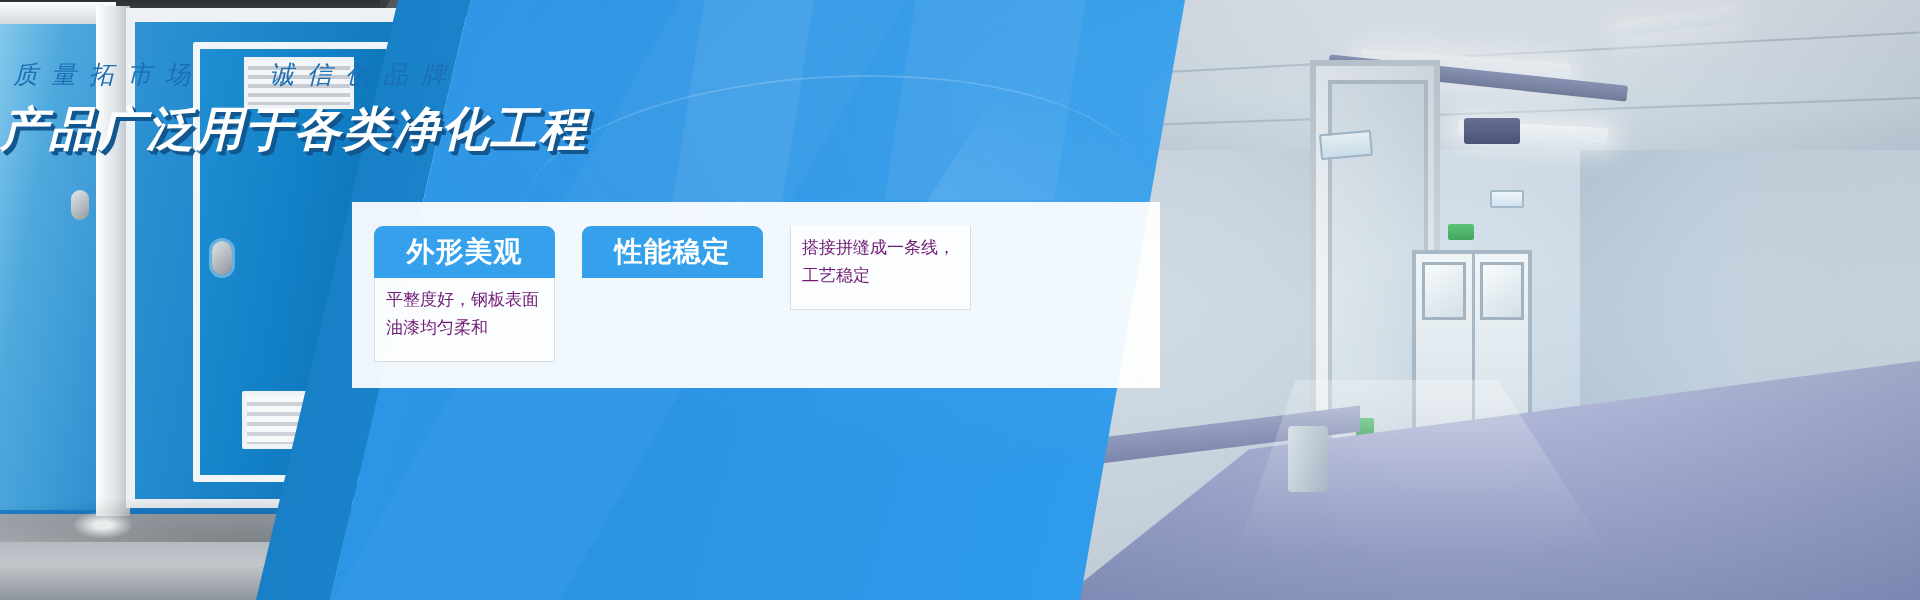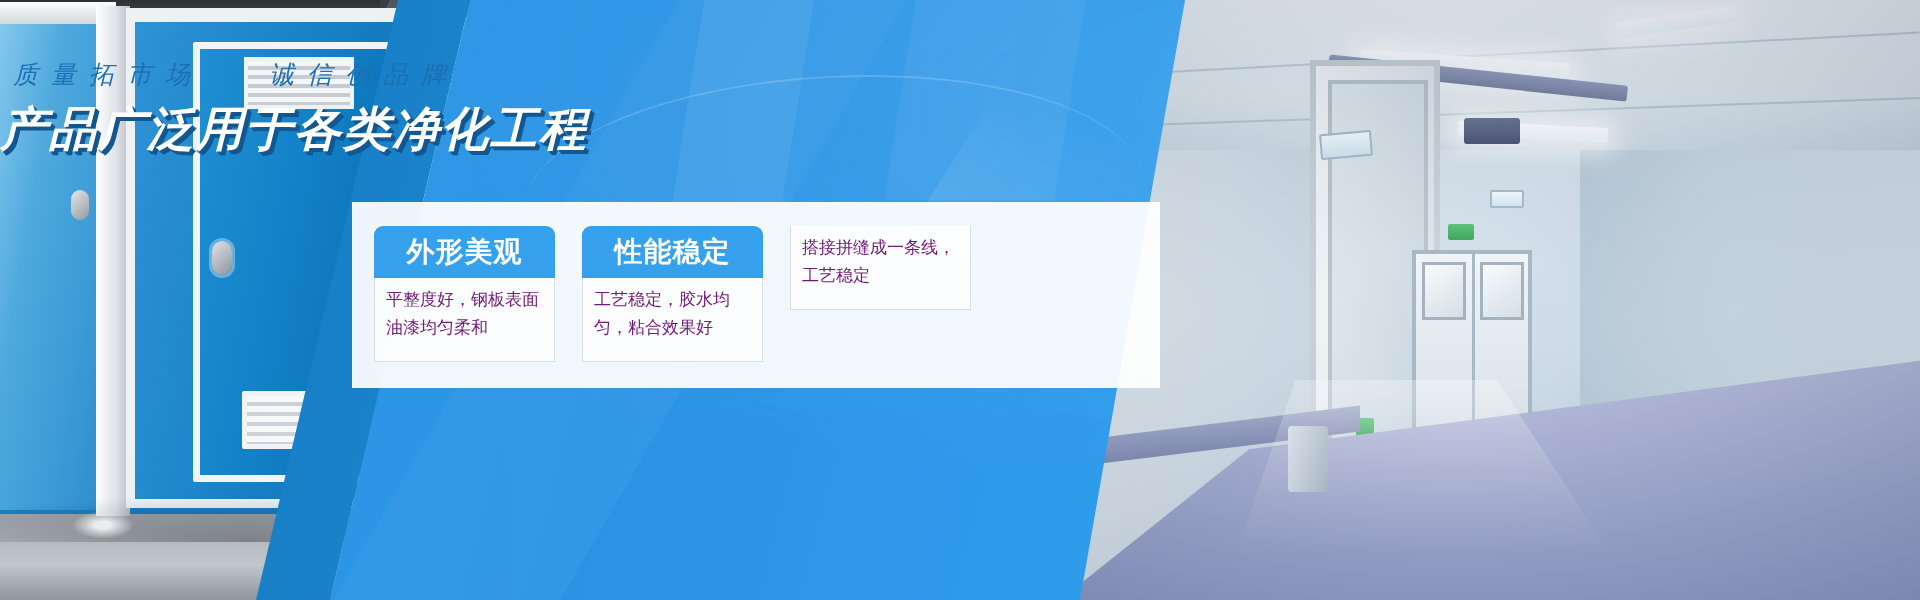--- a/index.html
+++ b/index.html
@@ -424,21 +424,20 @@
 
   <div class="card-panel">
 
     <div class="card">
       <div class="card-head">外形美观</div>
       <div class="card-body">平整度好，钢板表面油漆均匀柔和</div>
     </div>
 
     <div class="card">
       <div class="card-head">性能稳定</div>
-      <div class="card-body">工艺稳定，胶水均匀，粘合效果好</div>
     </div>
 
 
     <div class="card">
       <div class="card-body">搭接拼缝成一条线，工艺稳定</div>
     </div>
 
   </div>
 
 </div>

